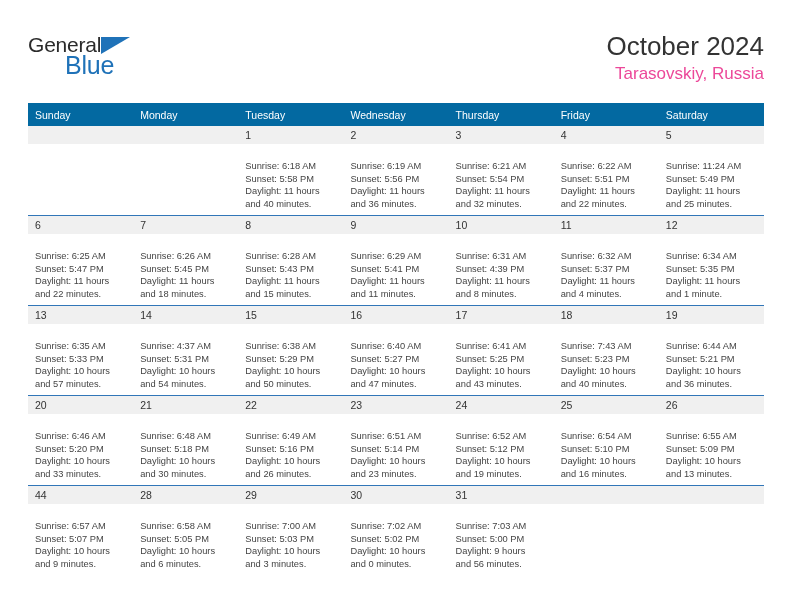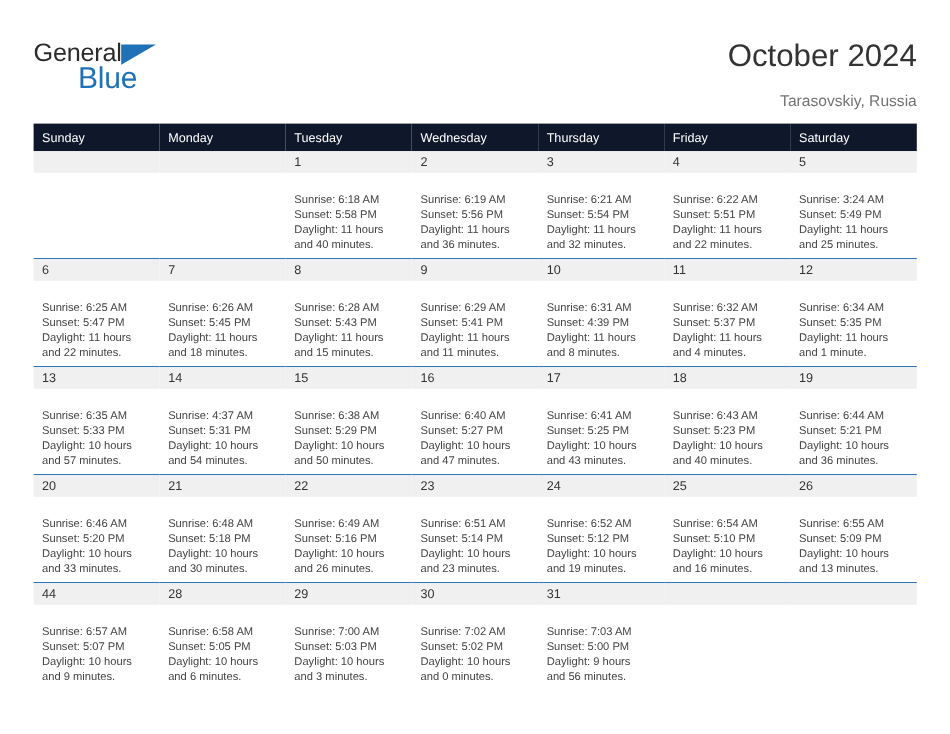--- a/index.html
+++ b/index.html
@@ -79,38 +79,38 @@
   .cal-title {
     font-size: 26px;
     line-height: 32px;
     color: #333333;
     font-weight: normal;
     margin: 0;
     white-space: nowrap;
     text-align: center;
   }
   .cal-subtitle {
-    font-size: 13px;
+    font-size: 17px;
     line-height: 20px;
-    color: #737373;
-    margin: 12px 0 0 0;
+    color: #ec4899;
+    margin: 2px 0 0 0;
     white-space: nowrap;
   }
 
   
   .calendar {
     position: absolute;
     left: 28px;
     top: 103px;
     width: 736px;
     border-collapse: collapse;
     table-layout: fixed;
   }
   .calendar th {
-    background: #0f172a;
+    background: #0369a1;
     color: #ffffff;
     font-size: 10.5px;
     font-weight: normal;
     text-align: left;
     padding: 5px 0 5px 7px;
     height: 23px;
     border: none;
   }
   .calendar td {
     vertical-align: top;
@@ -233,21 +233,21 @@
                 <div>Sunset: 5:51 PM</div>
                 <div>Daylight: 11 hours</div>
                 <div>and 22 minutes.</div>
               </div>
             </div>
           </td>
           <td>
             <div class="daycell">
               <div class="daynum-strip">5</div>
               <div class="dayinfo">
-                <div>Sunrise: 3:24 AM</div>
+                <div>Sunrise: 11:24 AM</div>
                 <div>Sunset: 5:49 PM</div>
                 <div>Daylight: 11 hours</div>
                 <div>and 25 minutes.</div>
               </div>
             </div>
           </td>
         </tr>
         <tr class="week">
           <td>
             <div class="daycell">
@@ -380,21 +380,21 @@
                 <div>Sunset: 5:25 PM</div>
                 <div>Daylight: 10 hours</div>
                 <div>and 43 minutes.</div>
               </div>
             </div>
           </td>
           <td>
             <div class="daycell">
               <div class="daynum-strip">18</div>
               <div class="dayinfo">
-                <div>Sunrise: 6:43 AM</div>
+                <div>Sunrise: 7:43 AM</div>
                 <div>Sunset: 5:23 PM</div>
                 <div>Daylight: 10 hours</div>
                 <div>and 40 minutes.</div>
               </div>
             </div>
           </td>
           <td>
             <div class="daycell">
               <div class="daynum-strip">19</div>
               <div class="dayinfo">

